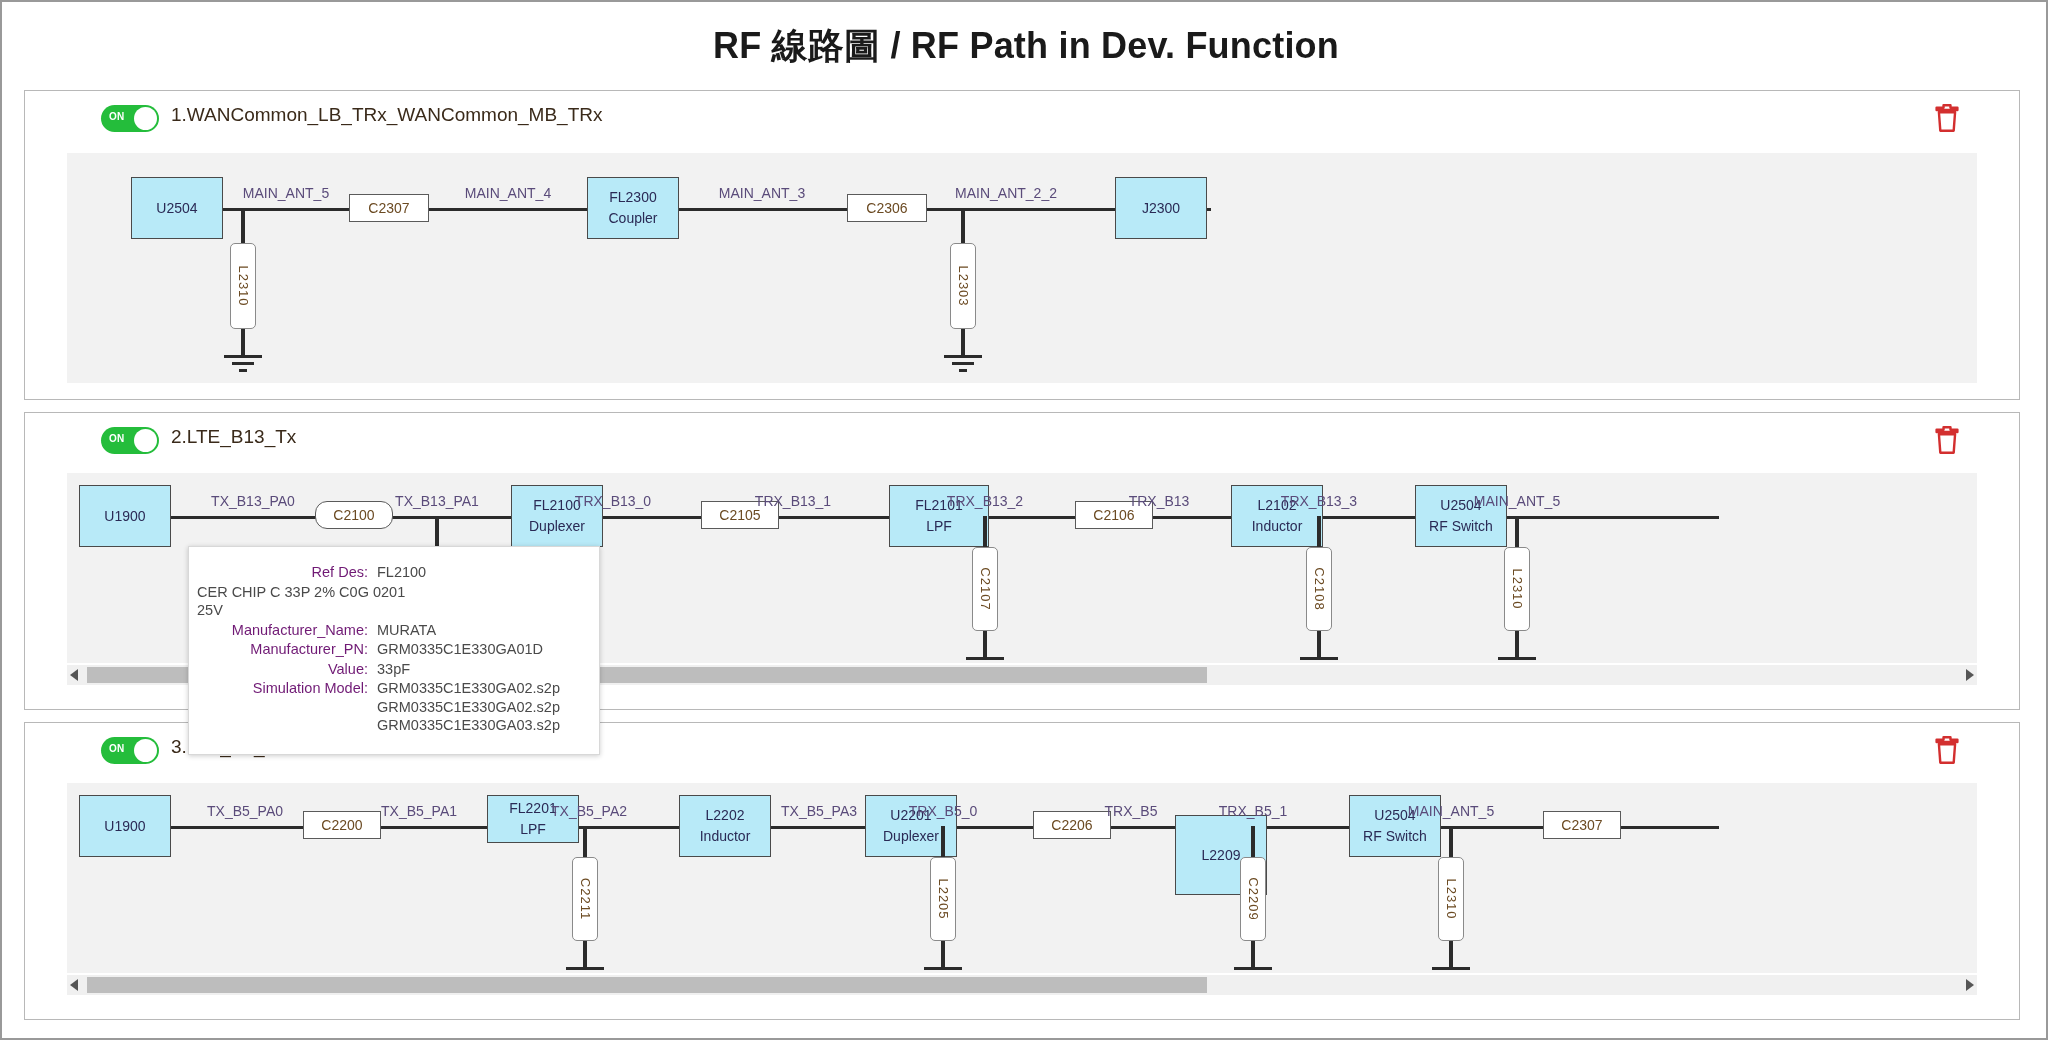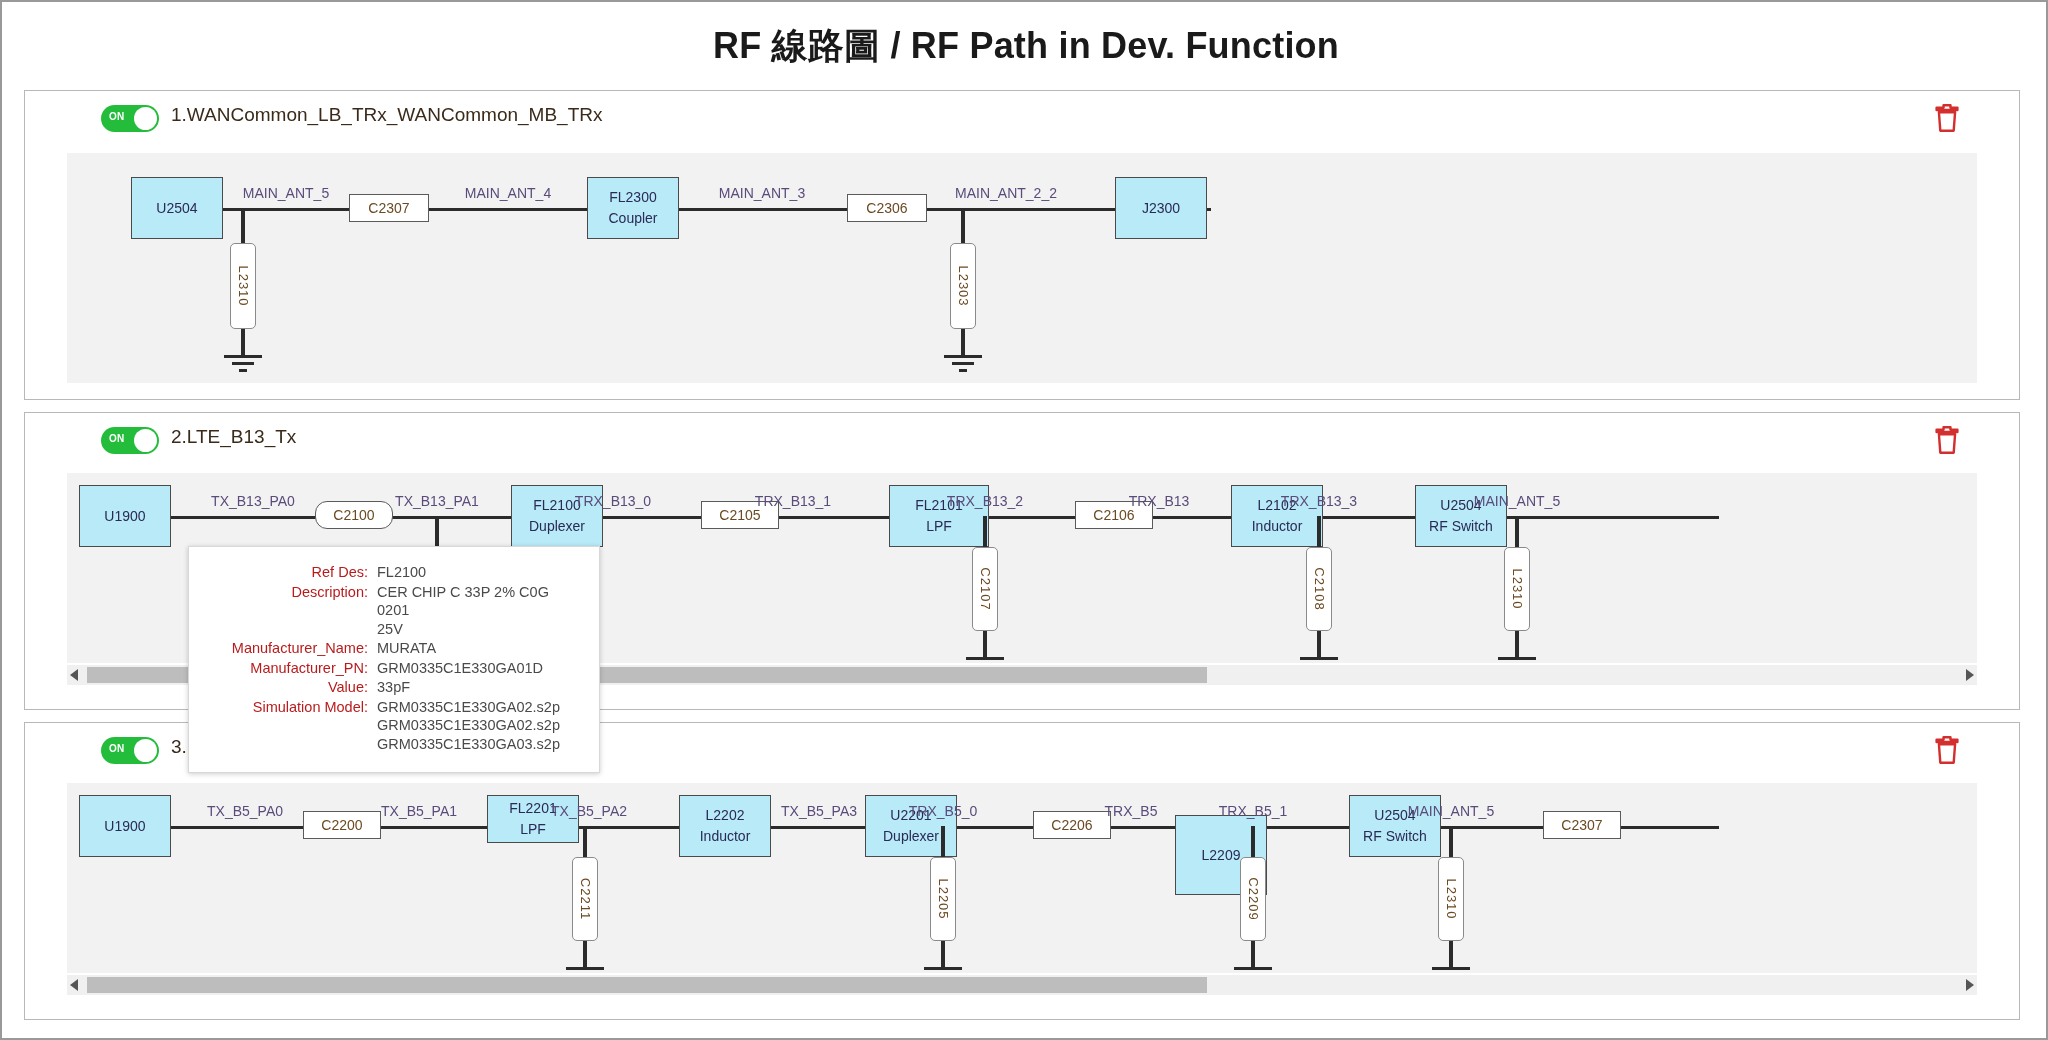--- a/index.html
+++ b/index.html
@@ -206,21 +206,21 @@
     box-shadow: 0 1px 5px rgba(0,0,0,0.20);
     padding: 16px 18px 18px 8px;
     z-index: 90;
   }
   .tt-row { display: flex; margin-bottom: 1px; }
   .tt-key {
     width: 180px;
     text-align: right;
     padding-right: 9px;
     font-size: 14.5px;
-    color: #b91c1c;
+    color: #701a75;
     line-height: 1.28;
     flex-shrink: 0;
   }
   .tt-val {
     font-size: 14.5px;
     color: #4a4a4a;
     line-height: 1.28;
   }
   .tt-val div { line-height: 1.28; }
 </style>
@@ -457,21 +457,20 @@
     </div>
 
   <div class="tooltip" id="tooltip">
       <div class="tt-row">
         <div class="tt-key">Ref Des:</div>
         <div class="tt-val">
           <div>FL2100</div>
         </div>
       </div>
       <div class="tt-row">
-        <div class="tt-key">Description:</div>
         <div class="tt-val">
           <div>CER CHIP C 33P 2% C0G 0201</div>
           <div>25V</div>
         </div>
       </div>
       <div class="tt-row">
         <div class="tt-key">Manufacturer_Name:</div>
         <div class="tt-val">
           <div>MURATA</div>
         </div>

